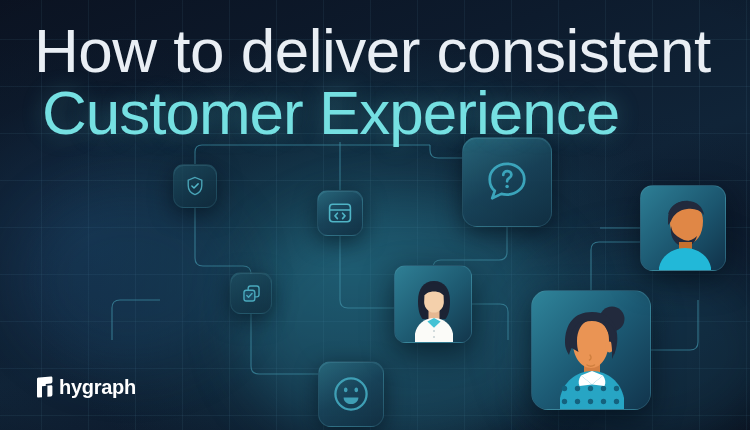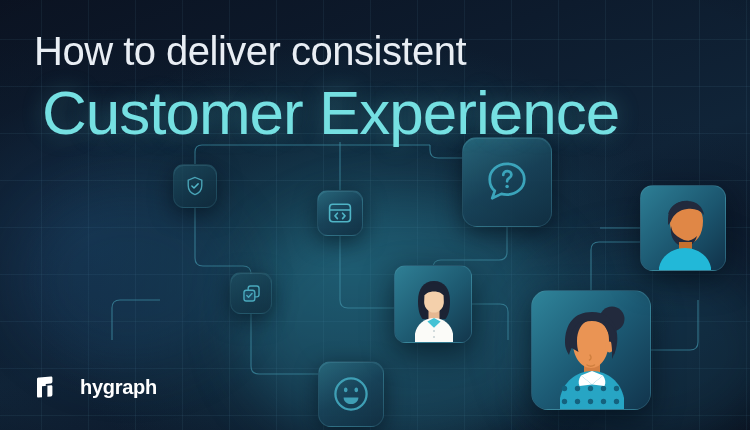--- a/index.html
+++ b/index.html
@@ -24,31 +24,31 @@
     background-position:-6px -8px;
     pointer-events:none;
   }
   .vignette{
     position:absolute;inset:0;pointer-events:none;
     background:radial-gradient(ellipse 140% 130% at 50% 50%, rgba(0,0,0,0) 48%, rgba(4,8,16,0.65) 100%);
   }
   
   .headline{position:absolute;left:34px;top:22px;width:690px;z-index:6;}
   .line1{
-    font-size:40px;line-height:58px;font-weight:400;letter-spacing:-0.5px;
+    font-size:62px;line-height:58px;font-weight:400;letter-spacing:-0.5px;
     color:#e9eef4;white-space:nowrap;
   }
   .line2{
     font-size:62px;line-height:70px;font-weight:400;letter-spacing:-1px;
     color:#75e0e2;white-space:nowrap;margin-top:-2px;
     text-shadow:0 0 22px rgba(90,210,215,0.35);
     margin-left:8px;
   }
   
-  .logo{position:absolute;left:36px;top:376px;display:flex;align-items:center;gap:25px;z-index:7;}
+  .logo{position:absolute;left:36px;top:376px;display:flex;align-items:center;gap:4px;z-index:7;}
   .logo-mark{width:19px;height:22px;display:block;}
   .logo-text{color:#ffffff;font-size:20px;font-weight:700;letter-spacing:-0.3px;line-height:22px;}
   
   .wires{position:absolute;inset:0;z-index:2;pointer-events:none;}
   .cards{position:absolute;inset:0;z-index:4;}
   .card{position:absolute;border-radius:11px;}
   .card-icon{
     background:linear-gradient(150deg, rgba(40,104,124,0.95) 0%, rgba(24,66,88,0.92) 50%, rgba(17,47,66,0.9) 100%);
     border:1px solid rgba(110,200,215,0.16);
     box-shadow:0 6px 22px rgba(2,10,18,0.55), inset 0 1px 0 rgba(150,225,235,0.12);

